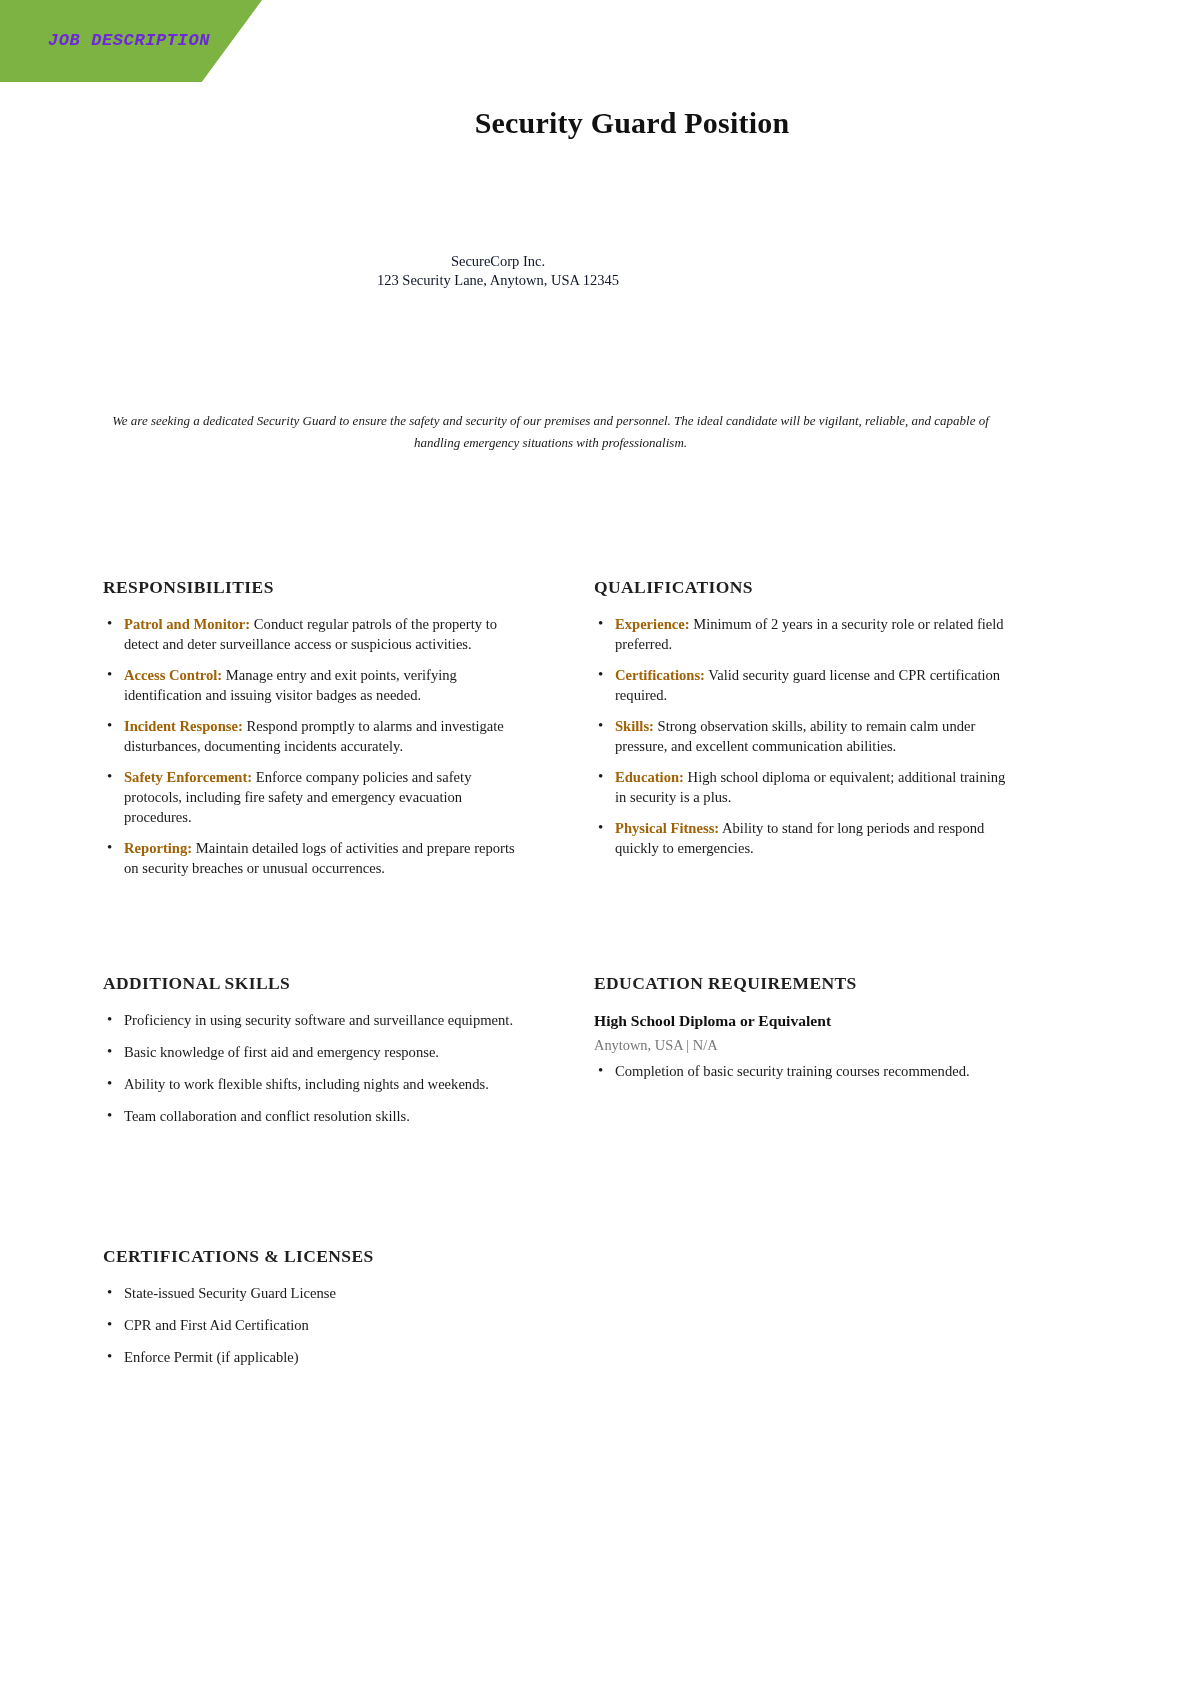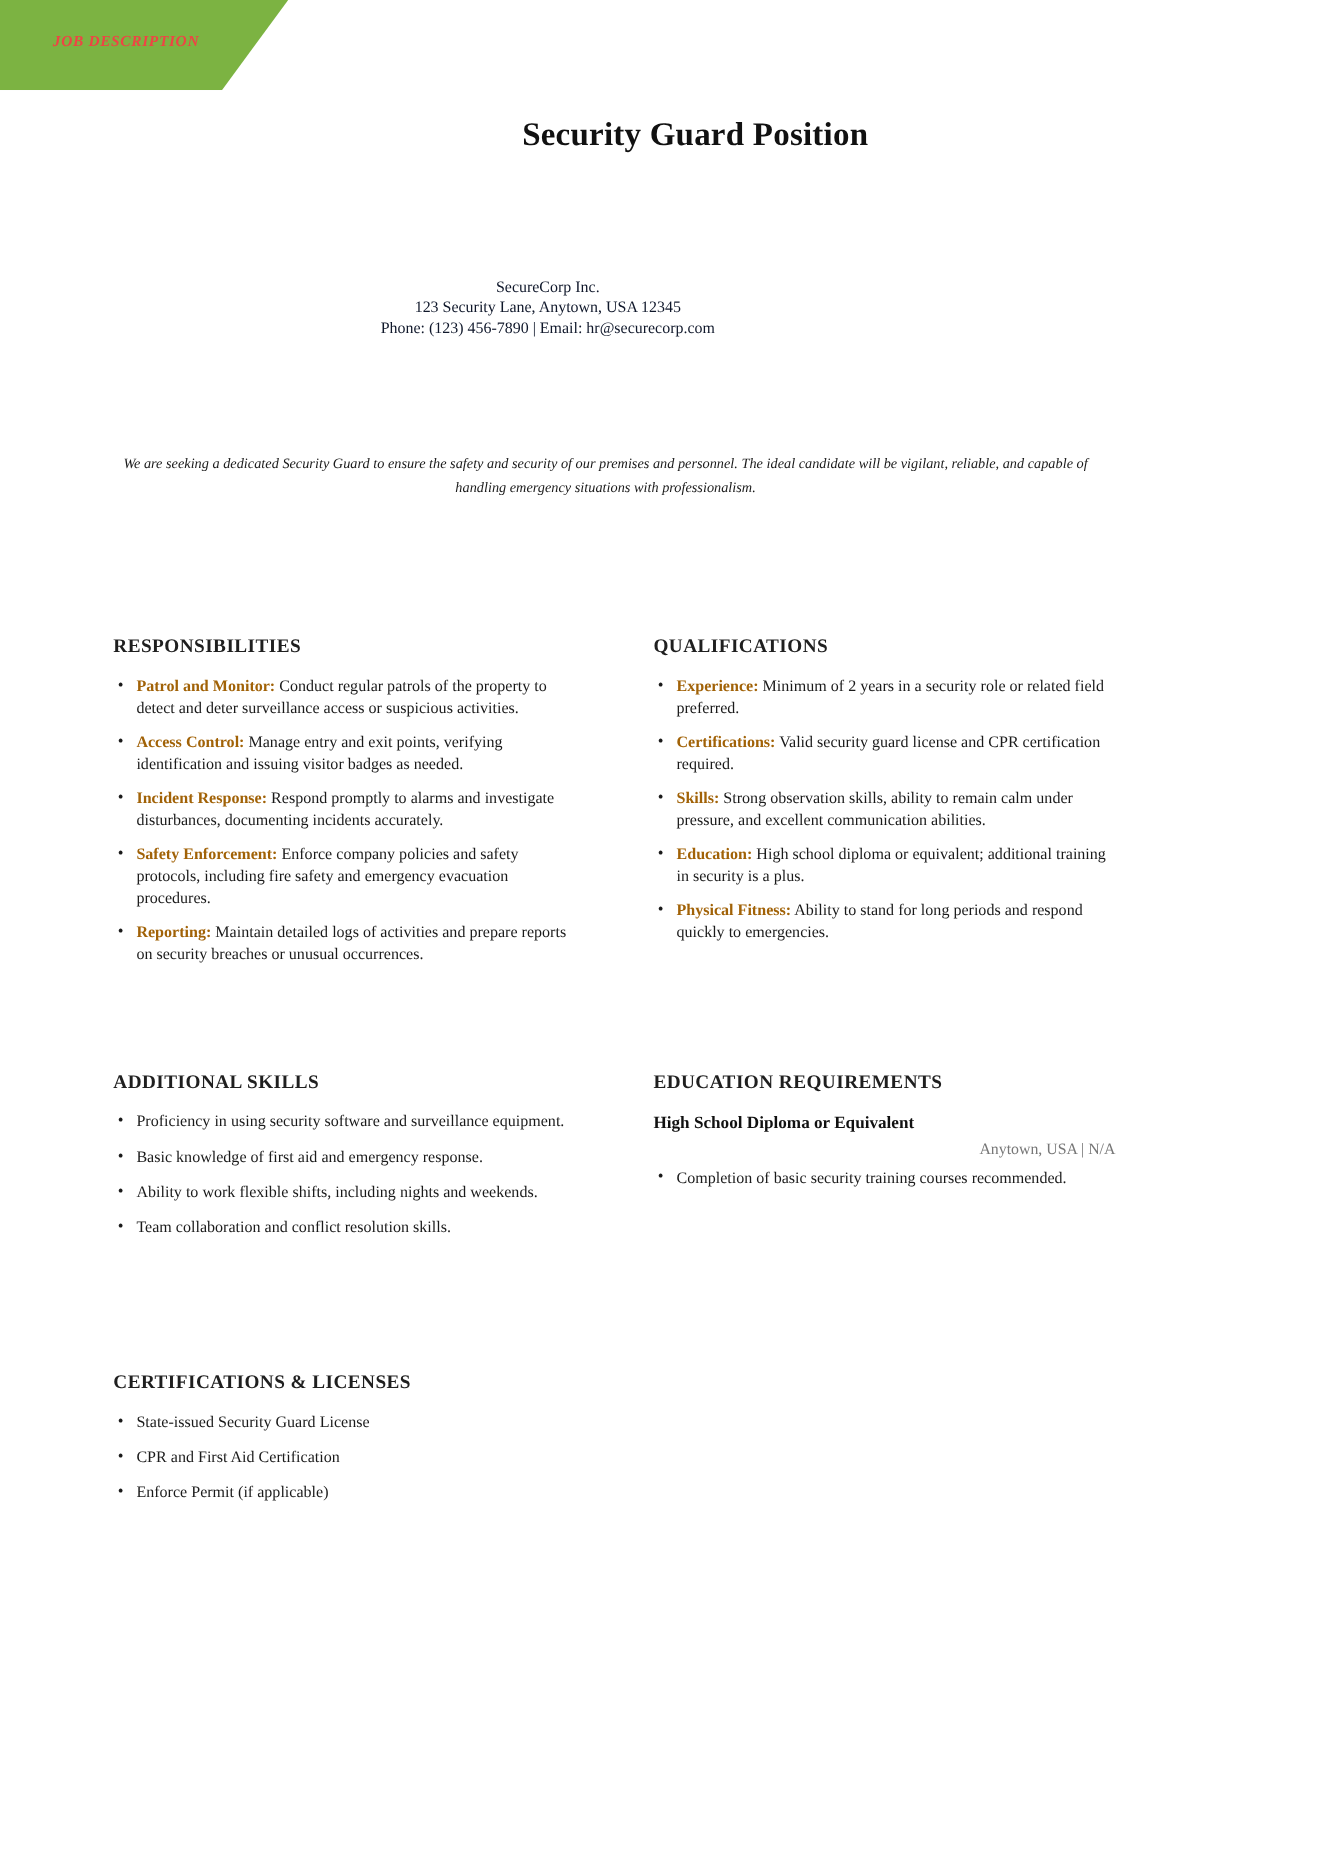--- a/index.html
+++ b/index.html
@@ -25,26 +25,26 @@
     left: 0;
     width: 262px;
     height: 82px;
     background: #7cb342;
     clip-path: polygon(0 0, 100% 0, 77% 100%, 0 100%);
   }
   .banner-label {
     position: absolute;
     top: 31px;
     left: 48px;
-    font-family: Liberation Serif, serif;
+    font-family: Liberation Mono, monospace;
     font-style: italic;
     font-weight: bold;
-    font-size: 14px;
+    font-size: 17px;
     letter-spacing: 0.6px;
-    color: #ef4444;
+    color: #6d28d9;
     white-space: nowrap;
   }
 
   
   .doc-title {
     position: absolute;
     top: 106px;
     left: 0;
     width: 1200px;
     text-align: center;
@@ -128,21 +128,20 @@
 
   
   .edu-title {
     font-size: 15.6px;
     font-weight: bold;
     color: #111111;
     margin: 0 0 4px 0;
     line-height: 21px;
   }
   .edu-meta {
-    text-align: right;
     font-size: 14.4px;
     color: #777777;
     margin: 0 0 6px 0;
     line-height: 20px;
   }
   .edu-list { list-style: none; margin: 0; padding: 0; }
   .edu-list > li {
     position: relative;
     padding-left: 21px;
     font-size: 14.6px;
@@ -163,21 +162,20 @@
 <div class="page">
 
   <div class="banner"></div>
   <div class="banner-label">JOB DESCRIPTION</div>
 
   <div class="doc-title">Security Guard Position</div>
 
   <div class="contact-block">
     <span class="contact-line">SecureCorp Inc.</span>
     <span class="contact-line">123 Security Lane, Anytown, USA 12345</span>
-    <span class="contact-line">Phone: (123) 456-7890 | Email: hr@securecorp.com</span>
   </div>
 
   <div class="summary">We are seeking a dedicated Security Guard to ensure the safety and security of our premises and personnel. The ideal candidate will be vigilant, reliable, and capable of handling emergency situations with professionalism.</div>
 
   <div class="col-left row-1">
     <h2 class="section-heading">RESPONSIBILITIES</h2>
     <ul class="bullets">
       <li><span class="lbl">Patrol and Monitor:</span><span> Conduct regular patrols of the property to detect and deter surveillance access or suspicious activities.</span></li>
       <li><span class="lbl">Access Control:</span><span> Manage entry and exit points, verifying identification and issuing visitor badges as needed.</span></li>
       <li><span class="lbl">Incident Response:</span><span> Respond promptly to alarms and investigate disturbances, documenting incidents accurately.</span></li>

